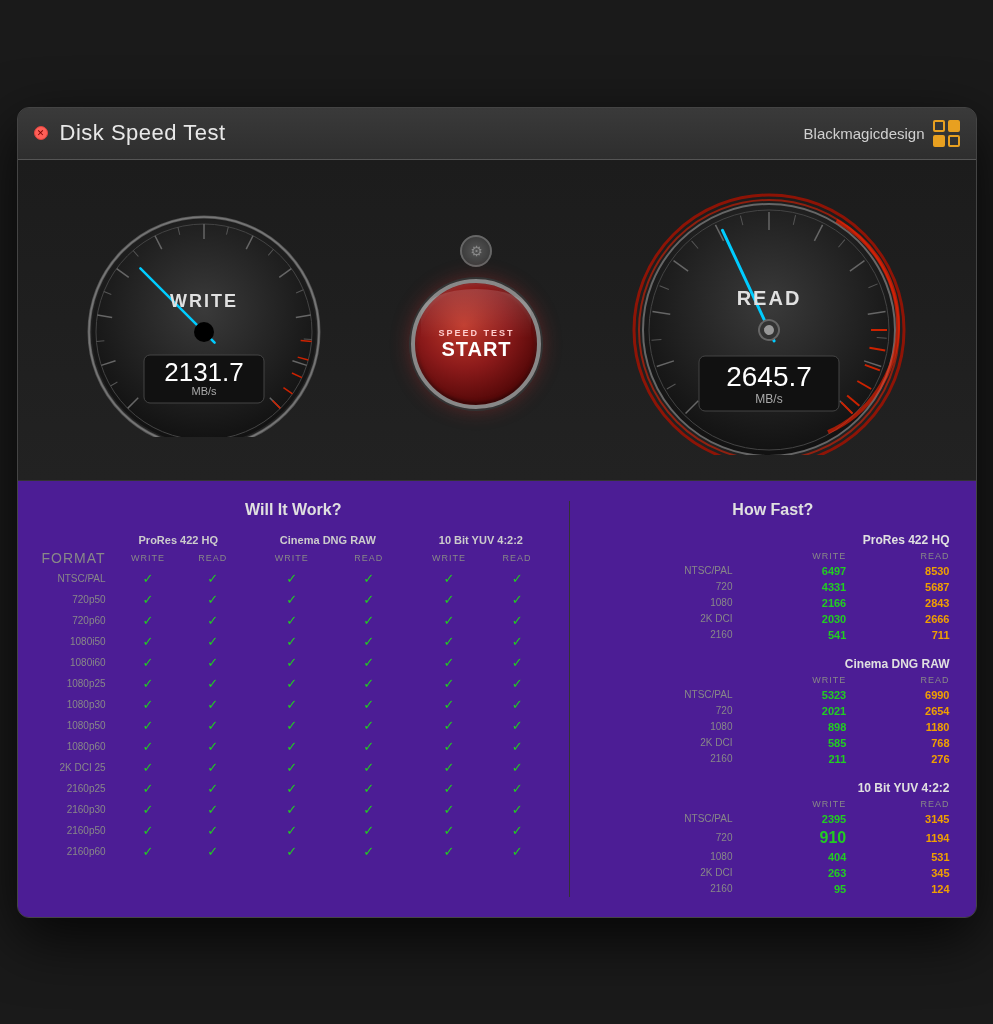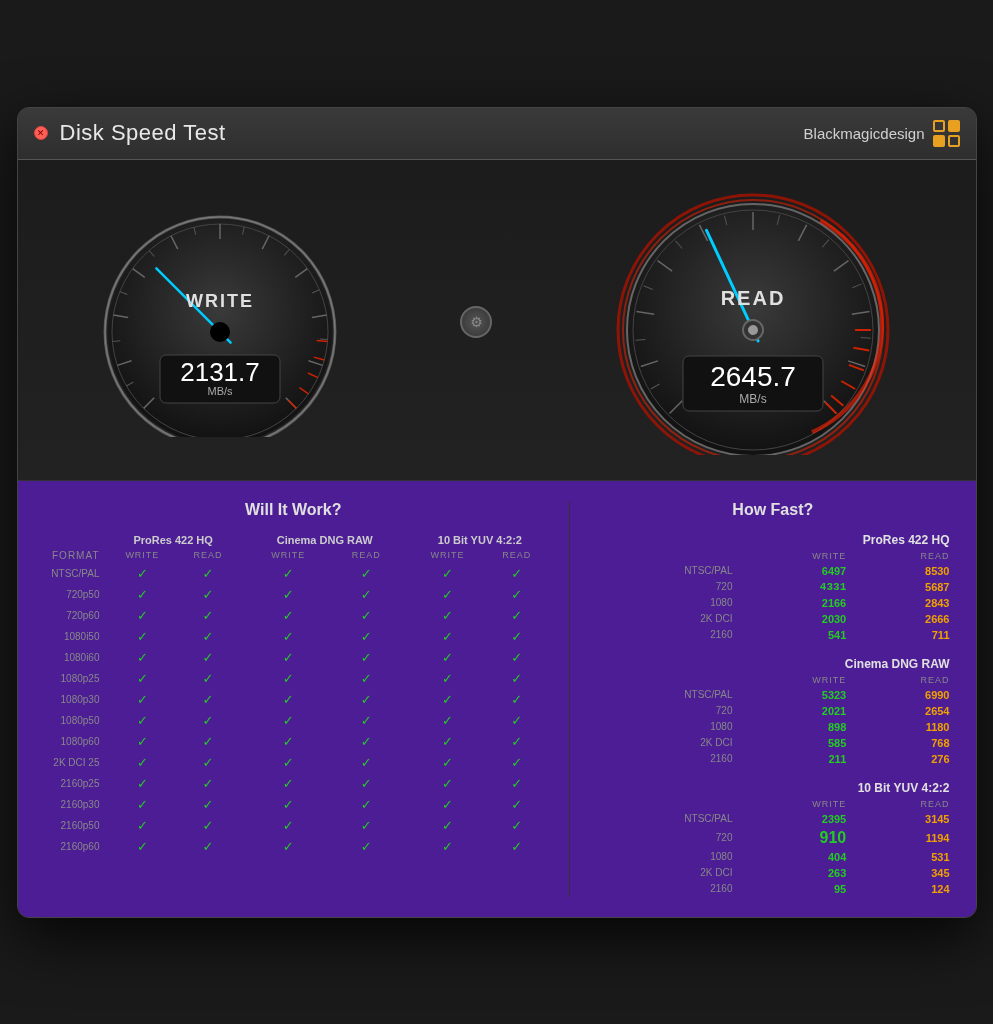--- a/index.html
+++ b/index.html
@@ -315,20 +315,24 @@
         <text x="125" y="100" text-anchor="middle" fill="#e0e0e0" font-size="18" font-weight="700" letter-spacing="2" font-family="Arial">WRITE</text>
 
         <rect x="65" y="148" width="120" height="48" rx="6" fill="#111" stroke="#444" stroke-width="1"></rect>
         <text x="125" y="174" text-anchor="middle" fill="white" font-size="26" font-weight="300" font-family="Arial">2131.7</text>
         <text x="125" y="188" text-anchor="middle" fill="#aaa" font-size="11" font-family="Arial">MB/s</text>
       </svg>
     </div>
 
     <div class="center-section">
       <div class="gear-btn">⚙</div>
+      <button class="start-btn">
+        <span class="start-label-top">SPEED TEST</span>
+        <span class="start-label-main">START</span>
+      </button>
     </div>
 
     <div class="gauge-container">
       <svg width="290" height="265" viewBox="0 0 290 265">
 
         <circle cx="145" cy="140" r="135" fill="none" stroke="#aa1100" stroke-width="3" opacity="0.8"></circle>
         <circle cx="145" cy="140" r="130" fill="none" stroke="#ff2200" stroke-width="2" opacity="0.5"></circle>
         <circle cx="145" cy="140" r="126" fill="url(#gaugeBgRead2)" stroke="none"></circle>
         <defs>
           <radialGradient id="gaugeBgRead2" cx="50%" cy="40%" r="60%">
@@ -400,21 +404,21 @@
         <thead>
           <tr>
             <td style="width:70px"></td>
             <td class="col-header" colspan="2" style="color:#ccc;font-size:11px;font-weight:600;text-align:center;">ProRes 422 HQ</td>
             <td style="width:6px"></td>
             <td class="col-header" colspan="2" style="color:#ccc;font-size:11px;font-weight:600;text-align:center;">Cinema DNG RAW</td>
             <td style="width:6px"></td>
             <td class="col-header" colspan="2" style="color:#ccc;font-size:11px;font-weight:600;text-align:center;">10 Bit YUV 4:2:2</td>
           </tr>
           <tr>
-            <th style="color:#888;font-size:10px;letter-spacing:1px;text-align:right;padding-right:8px;font-weight:400;margin-top:15px;">FORMAT</th>
+            <th style="color:#888;font-size:14px;letter-spacing:1px;text-align:right;padding-right:8px;font-weight:400;margin-top:15px;">FORMAT</th>
             <th style="color:#888;font-size:9px;letter-spacing:1px;font-weight:400;">WRITE</th>
             <th style="color:#888;font-size:9px;letter-spacing:1px;font-weight:400;">READ</th>
             <th></th>
             <th style="color:#888;font-size:9px;letter-spacing:1px;font-weight:400;">WRITE</th>
             <th style="color:#888;font-size:9px;letter-spacing:1px;font-weight:400;">READ</th>
             <th></th>
             <th style="color:#888;font-size:9px;letter-spacing:1px;font-weight:400;">WRITE</th>
             <th style="color:#888;font-size:9px;letter-spacing:1px;font-weight:400;">READ</th>
           </tr>
         </thead>
@@ -591,21 +595,21 @@
     <td class="col-label" style="color:#888;font-size:9px;letter-spacing:1px;text-align:right;">WRITE</td>
     <td class="col-label" style="color:#888;font-size:9px;letter-spacing:1px;text-align:right;">READ</td>
   </tr>
             <tr>
       <td class="row-label" style="color:#888;font-size:10px;text-align:right;padding-right:4px;">NTSC/PAL</td>
       <td class="val-write" style="color:#22cc22;font-weight:600;font-size:11px;text-align:right;">6497</td>
       <td class="val-read-yellow" style="color:#f0a000;font-weight:600;font-size:11px;text-align:right;">8530</td>
     </tr>
             <tr>
       <td class="row-label" style="color:#888;font-size:10px;text-align:right;padding-right:4px;">720</td>
-      <td class="val-write" style="color:#22cc22;font-weight:600;font-size:11px;text-align:right;font-family:Liberation Mono, monospace;">4331</td>
+      <td class="val-write" style="color:#22cc22;font-weight:600;font-size:11px;text-align:right;">4331</td>
       <td class="val-read-yellow" style="color:#f0a000;font-weight:600;font-size:11px;text-align:right;">5687</td>
     </tr>
             <tr>
       <td class="row-label" style="color:#888;font-size:10px;text-align:right;padding-right:4px;">1080</td>
       <td class="val-write" style="color:#22cc22;font-weight:600;font-size:11px;text-align:right;">2166</td>
       <td class="val-read-yellow" style="color:#f0a000;font-weight:600;font-size:11px;text-align:right;">2843</td>
     </tr>
             <tr>
       <td class="row-label" style="color:#888;font-size:10px;text-align:right;padding-right:4px;">2K DCI</td>
       <td class="val-write" style="color:#22cc22;font-weight:600;font-size:11px;text-align:right;">2030</td>

